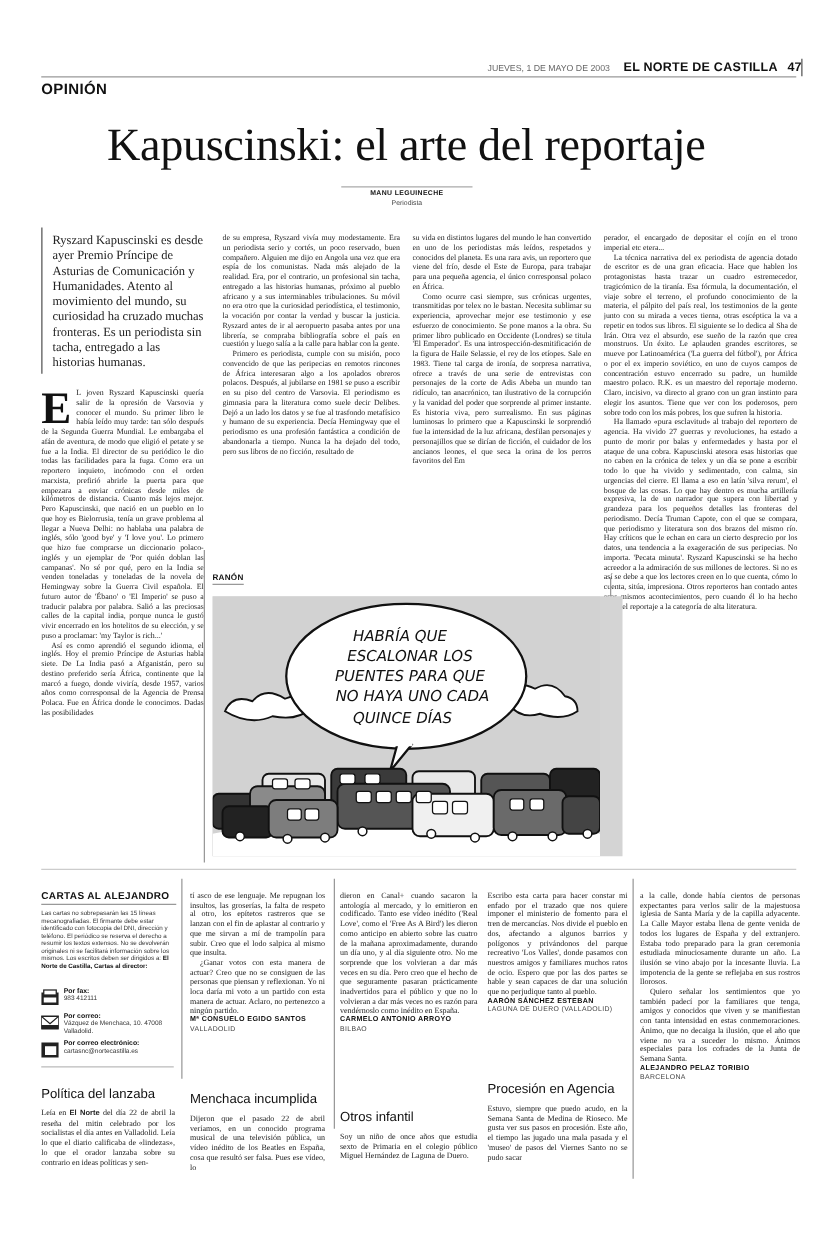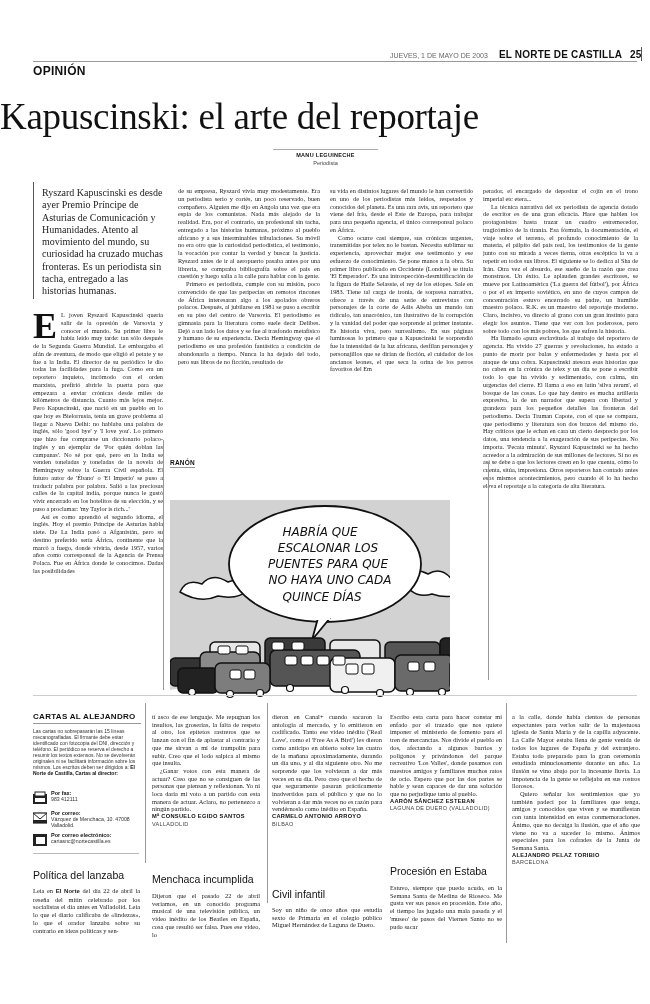--- a/index.html
+++ b/index.html
@@ -5,33 +5,33 @@
   * { box-sizing: border-box; margin: 0; padding: 0; }
   html, body { width: 650px; height: 1004px; background: #fff; overflow: hidden; }
   body { position: relative; font-family: "DejaVu Serif", serif; color: #111; }
   .abs { position: absolute; }
   .folio { left: 390px; top: 49px; width: 250px; height: 12px; font-family: "Liberation Sans", sans-serif; font-size: 7px; color: #666; text-align: right; white-space: nowrap; }
   .folio .paper { font-weight: bold; color: #111; font-size: 10px; letter-spacing: 0.2px; margin-left: 9px; }
   .folio .pg { font-weight: bold; color: #111; font-size: 10px; margin-left: 6px; }
   .folio-bar { left: 641px; top: 47px; width: 1px; height: 14px; background: #555; }
   .top-rule { left: 33px; top: 61px; width: 604px; height: 1px; background: #999; }
   .section { left: 33px; top: 64px; font-family: "Liberation Sans", sans-serif; font-weight: bold; font-size: 12px; letter-spacing: 0.3px; }
-  .headline { left: 0; top: 95px; width: 650px; font-family: "Liberation Serif", serif; font-size: 37px; letter-spacing: -0.3px; }
+  .headline { left: 0; top: 95px; width: 650px; text-align: center; font-family: "Liberation Serif", serif; font-size: 37px; letter-spacing: -0.3px; }
   .byline-rule { left: 273px; top: 149px; width: 105px; height: 1px; background: #aaa; }
   .byline { left: 273px; top: 152px; width: 105px; text-align: center; font-family: "Liberation Sans", sans-serif; font-size: 5.5px; font-weight: bold; letter-spacing: 0.3px; }
   .byline-role { left: 273px; top: 160px; width: 105px; text-align: center; font-family: "Liberation Sans", sans-serif; font-size: 5.5px; color: #444; }
   .lead-bar { left: 33px; top: 182px; width: 1px; height: 117px; background: #555; }
   .lead { left: 42px; top: 187px; width: 122px; font-family: "Liberation Serif", serif; font-size: 10px; line-height: 12.3px; color: #222; }
   .col { font-family: "Liberation Serif", serif; font-size: 6.3px; line-height: 7.75px; color: #222; text-align: justify; overflow: hidden; }
   .col p { text-indent: 8px; }
   .col p.first { text-indent: 0; }
   .dropcap { float: left; font-family: "Liberation Serif", serif; font-weight: bold; font-size: 36px; line-height: 28px; margin: 1px 4px 0 0; color: #111; }
   .vrule { width: 1px; background: #999; }
   .cartoon-label { left: 170px; top: 459px; font-family: "Liberation Sans", sans-serif; font-weight: bold; font-size: 6.5px; letter-spacing: 0.2px; border-bottom: 1px solid #999; padding-bottom: 1px; }
-  .cartoon { left: 170px; top: 477px; width: 280px; height: 208px; background: #d4d4d4; overflow: hidden; margin-top: 23px; }
+  .cartoon { left: 170px; top: 477px; width: 328px; height: 208px; background: #d4d4d4; overflow: hidden; }
   .section-rule { left: 33px; top: 695px; width: 604px; height: 1px; background: #ccc; }
   .letters-head { left: 33px; top: 712px; width: 108px; font-family: "Liberation Sans", sans-serif; font-weight: bold; font-size: 8px; letter-spacing: 0.3px; border-bottom: 1px solid #999; padding-bottom: 2px; }
   .letters-intro { left: 33px; top: 728px; width: 106px; font-family: "Liberation Sans", sans-serif; font-size: 5px; line-height: 6px; color: #333; }
   .letters-intro b { color: #111; }
   .contact { left: 33px; width: 108px; height: 20px; font-family: "Liberation Sans", sans-serif; }
   .contact .ico { position: absolute; left: 0; top: 1px; width: 14px; height: 14px; }
   .contact .lab { position: absolute; left: 18px; top: 0; font-size: 5.5px; font-weight: bold; }
   .contact .val { position: absolute; left: 18px; top: 7px; font-size: 5.2px; line-height: 5.8px; color: #333; }
   .contact-rule { left: 33px; top: 853px; width: 106px; height: 1px; background: #bbb; }
   .ltitle { font-family: "Liberation Sans", sans-serif; font-size: 10.5px; color: #111; }
@@ -41,21 +41,21 @@
   .sig { font-family: "Liberation Sans", sans-serif; font-weight: bold; font-size: 5.7px; letter-spacing: 0.3px; text-indent: 0 !important; color: #111; text-align: left; }
   .place { font-family: "Liberation Sans", sans-serif; font-size: 5.5px; letter-spacing: 0.3px; text-indent: 0 !important; color: #444; text-align: left; }
   .lcol b { font-family: "Liberation Sans", sans-serif; font-size: 6px; }
 </style>
 </head>
 <body>
 
 <div class="abs folio">
   <span>JUEVES, 1 DE MAYO DE 2003</span>
   <span class="paper">EL NORTE DE CASTILLA</span>
-  <span class="pg">25</span>
+  <span class="pg">47</span>
 </div>
 <div class="abs folio-bar"></div>
 <div class="abs top-rule"></div>
 <div class="abs section">OPINIÓN</div>
 
 <h1 class="abs headline" style="font-weight:normal">Kapuscinski: el arte del reportaje</h1>
 <div class="abs byline-rule"></div>
 <div class="abs byline">MANU LEGUINECHE</div>
 <div class="abs byline-role">Periodista</div>
 
@@ -210,31 +210,31 @@
   <p class="first">Dijeron que el pasado 22 de abril veríamos, en un conocido programa musical de una televisión pública, un vídeo inédito de los Beatles en España, cosa que resultó ser falsa. Pues ese vídeo, lo</p>
 </div>
 
 <div class="abs vrule" style="left:267px; top:703px; height:200px;"></div>
 
 <div class="abs lcol" style="left:272px; top:713px; width:110px;">
   <p class="first">dieron en Canal+ cuando sacaron la antología al mercado, y lo emitieron en codificado. Tanto ese vídeo inédito ('Real Love', como el 'Free As A Bird') les dieron como anticipo en abierto sobre las cuatro de la mañana aproximadamente, durando un día uno, y al día siguiente otro. No me sorprende que los volvieran a dar más veces en su día. Pero creo que el hecho de que seguramente pasaran prácticamente inadvertidos para el público y que no lo volvieran a dar más veces no es razón para vendérnoslo como inédito en España.</p>
   <p class="sig">CARMELO ANTONIO ARROYO</p>
   <p class="place">BILBAO</p>
 </div>
-<div class="abs ltitle" style="left:272px; top:888px;">Civil infantil</div>
+<div class="abs ltitle" style="left:272px; top:888px;">Otros infantil</div>
 <div class="abs lcol" style="left:272px; top:906px; width:110px;">
   <p class="first">Soy un niño de once años que estudia sexto de Primaria en el colegio público Miguel Hernández de Laguna de Duero.</p>
 </div>
 
 <div class="abs lcol" style="left:390px; top:713px; width:112px;">
   <p class="first">Escribo esta carta para hacer constar mi enfado por el trazado que nos quiere imponer el ministerio de fomento para el tren de mercancías. Nos divide el pueblo en dos, afectando a algunos barrios y polígonos y privándonos del parque recreativo 'Los Valles', donde pasamos con nuestros amigos y familiares muchos ratos de ocio. Espero que por las dos partes se hable y sean capaces de dar una solución que no perjudique tanto al pueblo.</p>
   <p class="sig">AARÓN SÁNCHEZ ESTEBAN</p>
   <p class="place">LAGUNA DE DUERO (VALLADOLID)</p>
 </div>
-<div class="abs ltitle" style="left:390px; top:865px;">Procesión en Estaba</div>
+<div class="abs ltitle" style="left:390px; top:865px;">Procesión en Agencia</div>
 <div class="abs lcol" style="left:390px; top:884px; width:112px;">
   <p class="first">Estuvo, siempre que puedo acudo, en la Semana Santa de Medina de Rioseco. Me gusta ver sus pasos en procesión. Este año, el tiempo las jugado una mala pasada y el 'museo' de pasos del Viernes Santo no se pudo sacar</p>
 </div>
 
 <div class="abs vrule" style="left:506px; top:703px; height:240px;"></div>
 
 <div class="abs lcol" style="left:512px; top:713px; width:128px;">
   <p class="first">a la calle, donde había cientos de personas expectantes para verlos salir de la majestuosa iglesia de Santa María y de la capilla adyacente. La Calle Mayor estaba llena de gente venida de todos los lugares de España y del extranjero. Estaba todo preparado para la gran ceremonia estudiada minuciosamente durante un año. La ilusión se vino abajo por la incesante lluvia. La impotencia de la gente se reflejaba en sus rostros llorosos.</p>
   <p>Quiero señalar los sentimientos que yo también padecí por la familiares que tenga, amigos y conocidos que viven y se manifiestan con tanta intensidad en estas conmemoraciones. Ánimo, que no decaiga la ilusión, que el año que viene no va a suceder lo mismo. Ánimos especiales para los cofrades de la Junta de Semana Santa.</p>
   <p class="sig">ALEJANDRO PELAZ TORIBIO</p>

